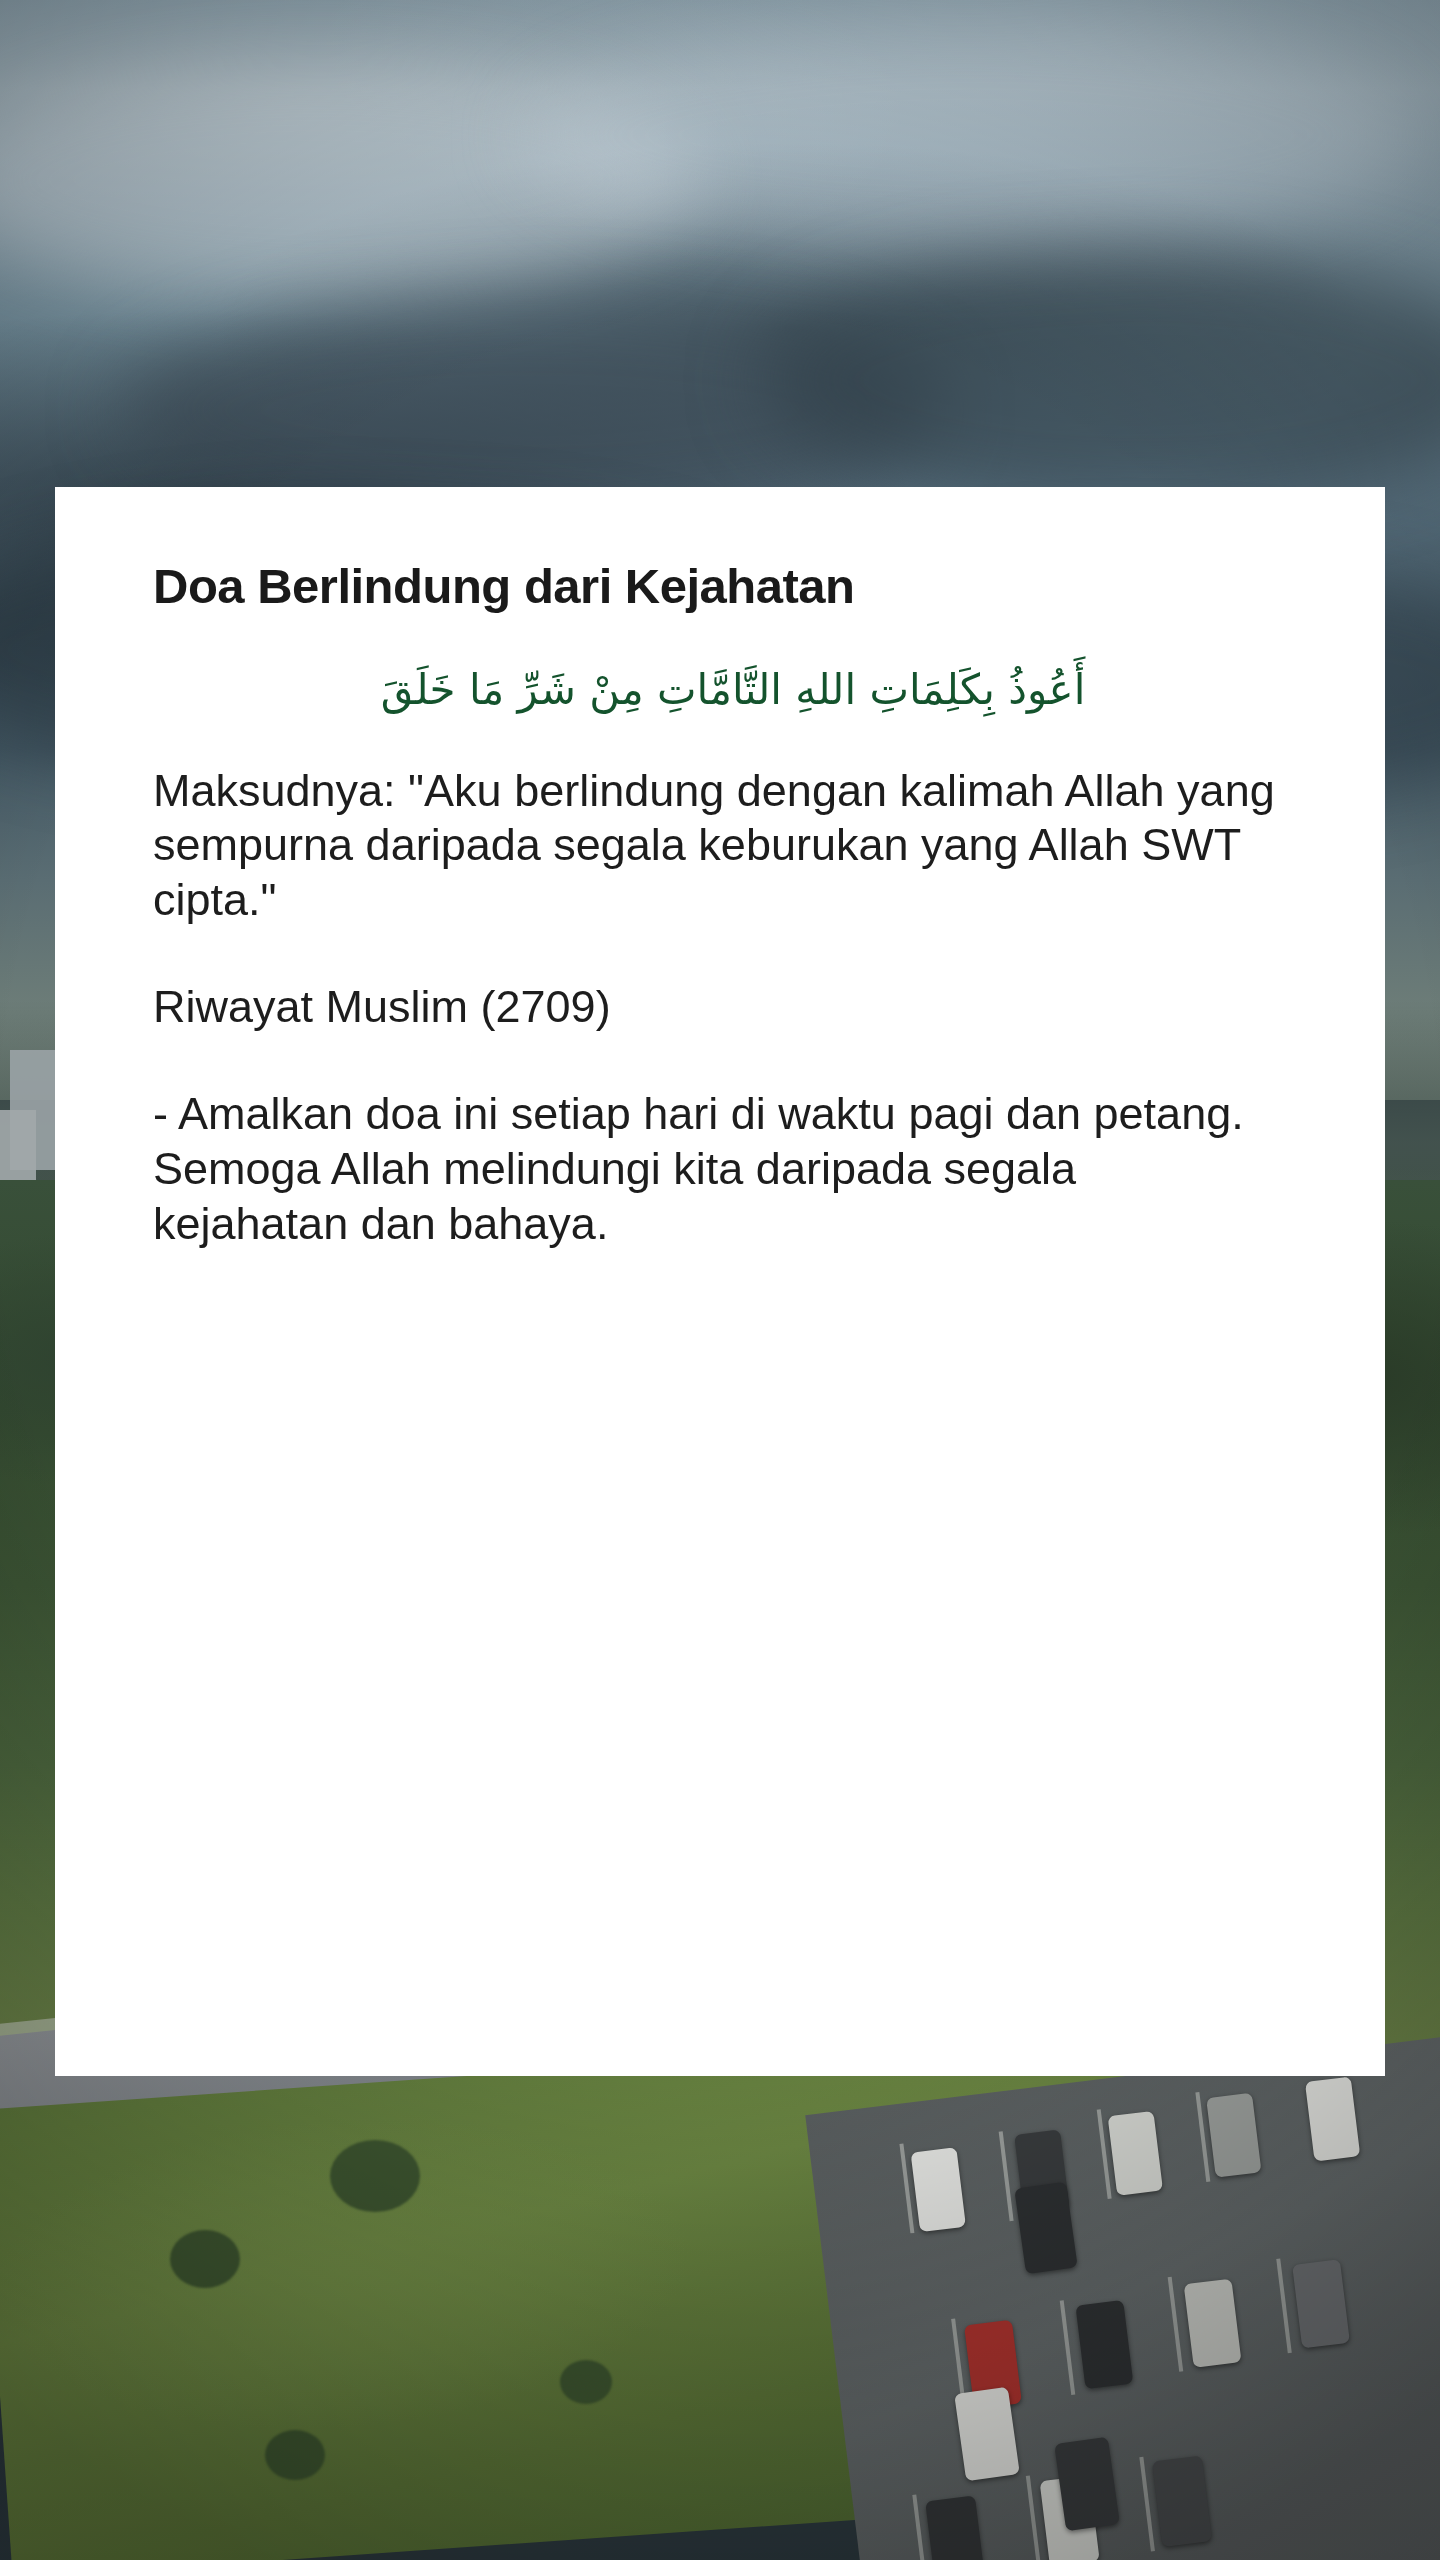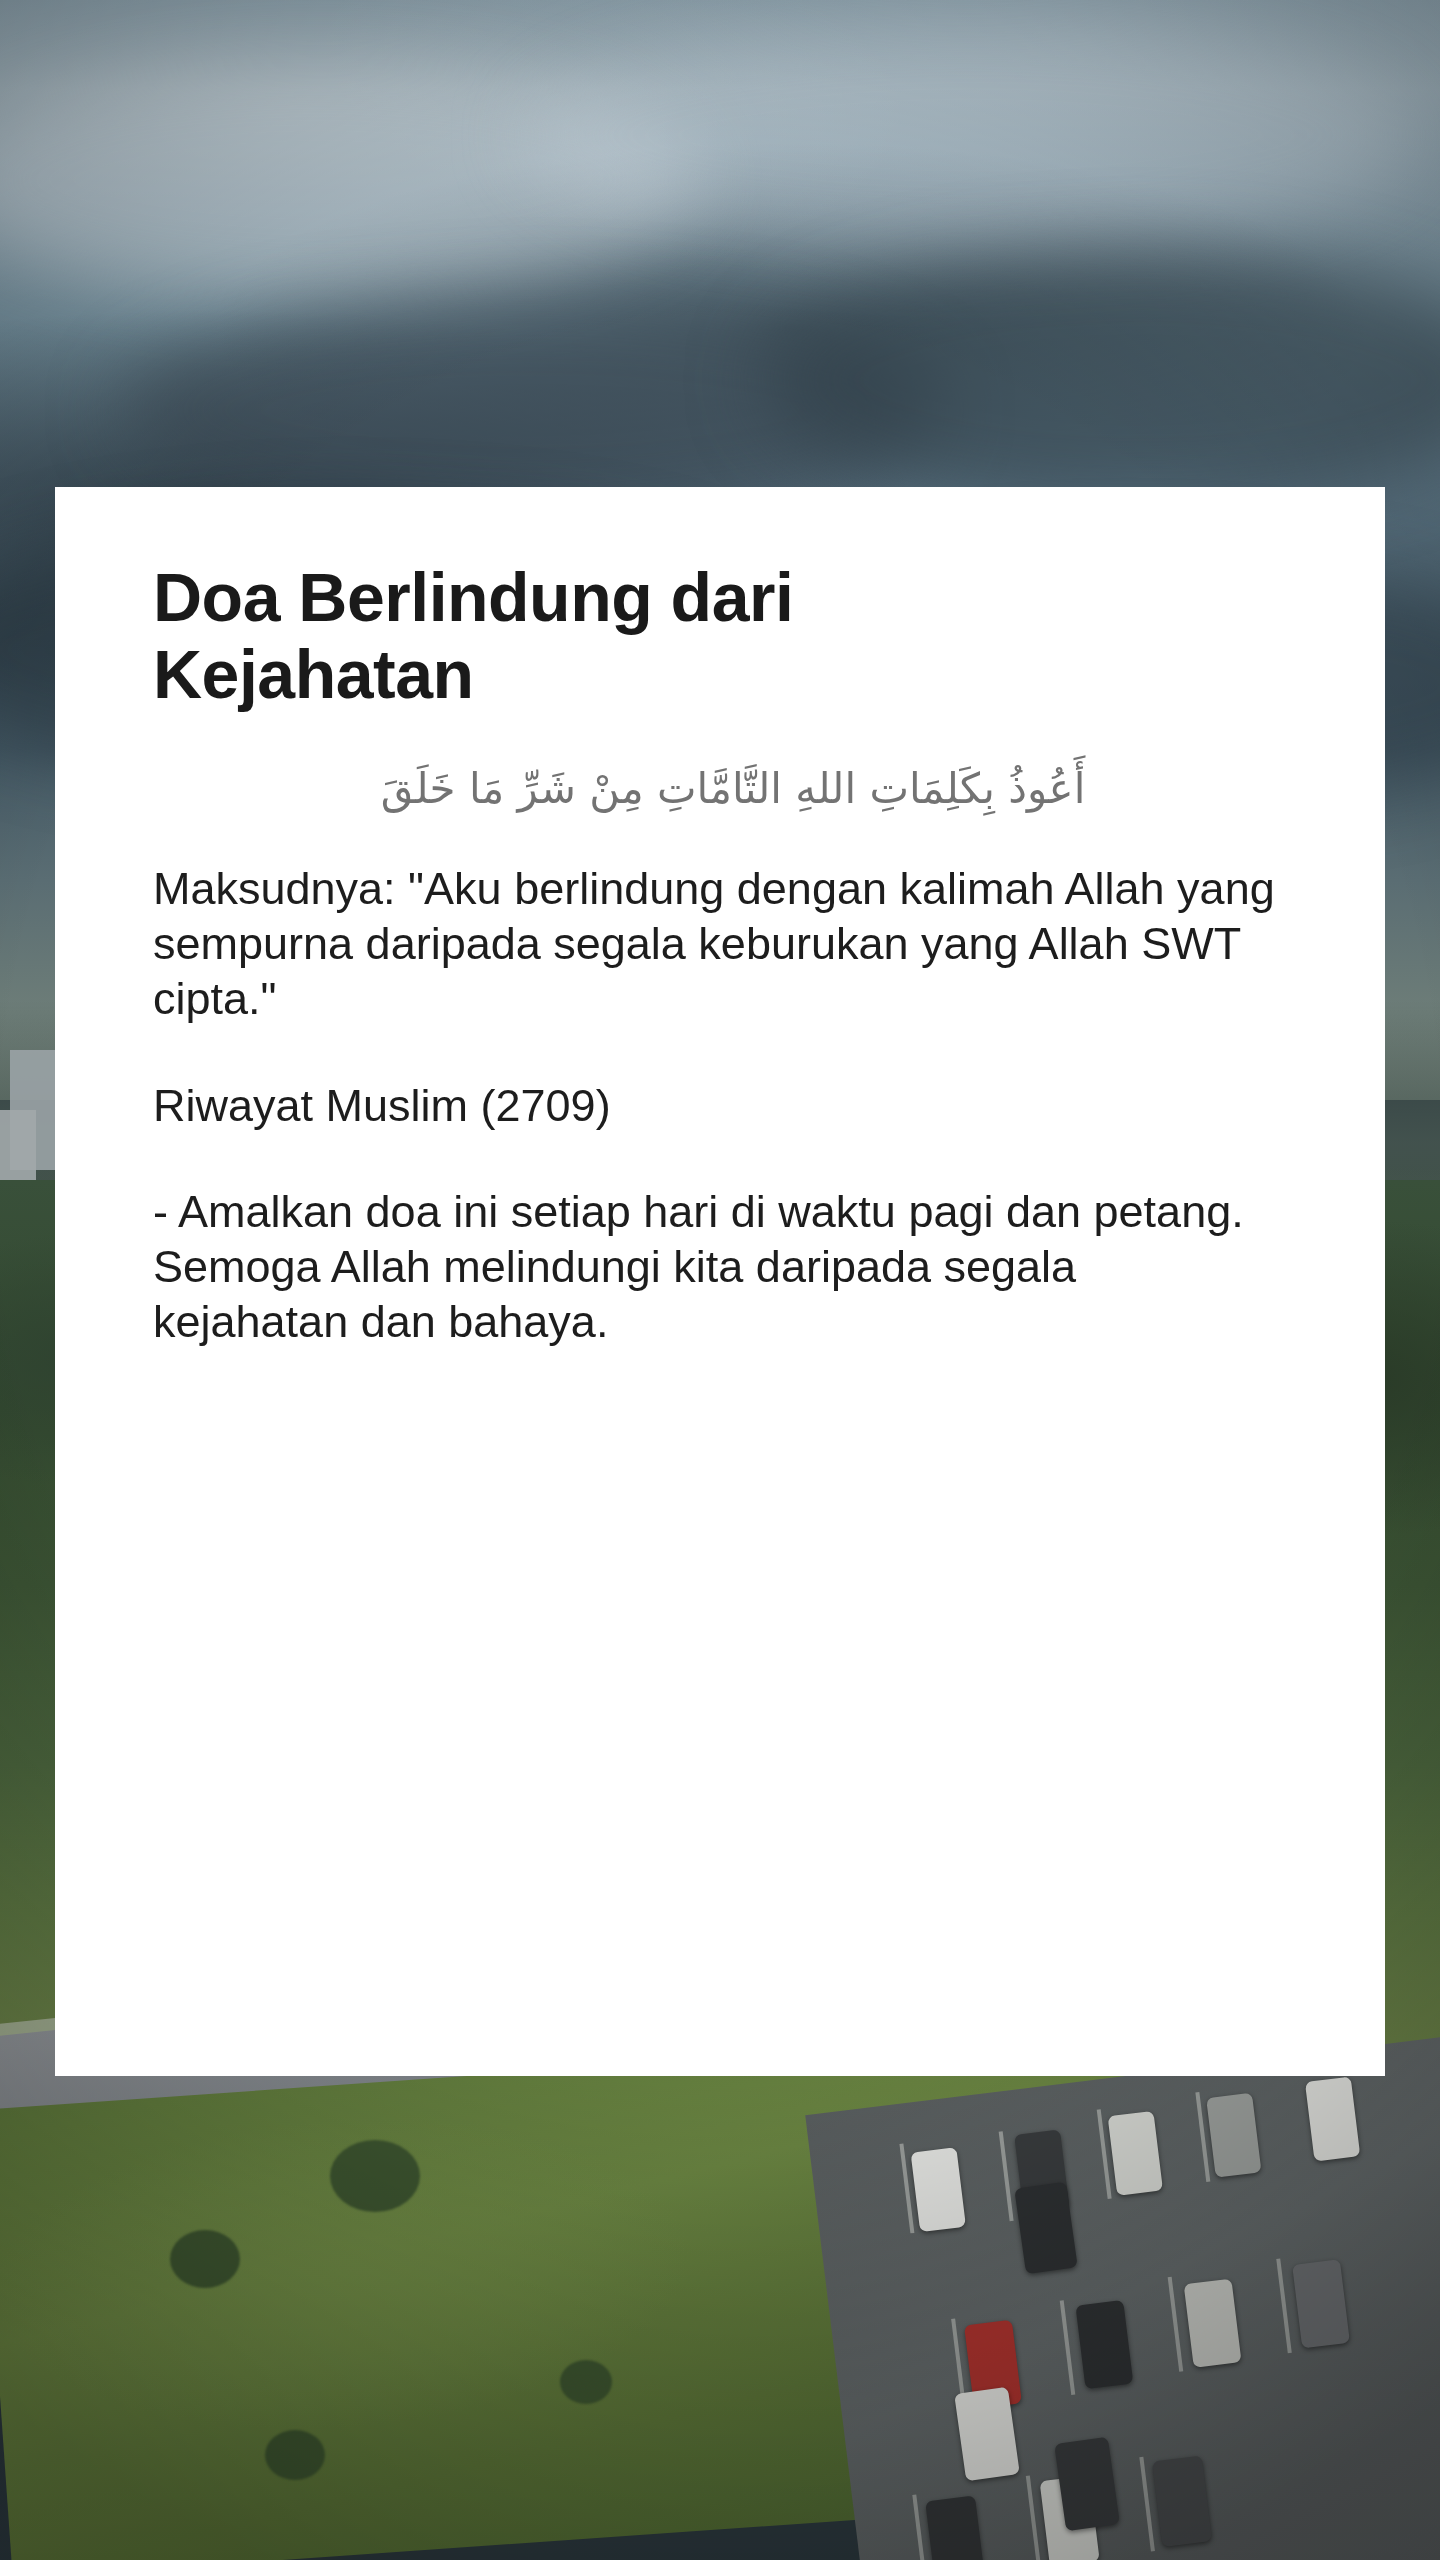--- a/index.html
+++ b/index.html
@@ -170,35 +170,35 @@
     position: absolute;
     left: 55px;
     top: 487px;
     width: 1330px;
     height: 1589px;
     background: #ffffff;
     box-sizing: border-box;
     padding: 72px 72px 0 98px;
   }
   .card-title {
-    font-size: 68px;
+    font-size: 49px;
     line-height: 1.13;
     font-weight: bold;
     color: #1a1a1a;
     letter-spacing: -0.5px;
     margin: 0 0 18px 0;
     max-width: 820px;
   }
   .arabic {
     direction: rtl;
     text-align: center;
     font-family: "DejaVu Sans", sans-serif;
     font-size: 42px;
     line-height: 1.6;
-    color: #737373;
+    color: #14532d;
     margin: 42px 40px 40px 40px;
   }
   .body-text {
     font-size: 45px;
     line-height: 1.22;
     color: #1d1d1d;
     margin: 0;
     max-width: 1130px;
     font-weight: 400;
   }

